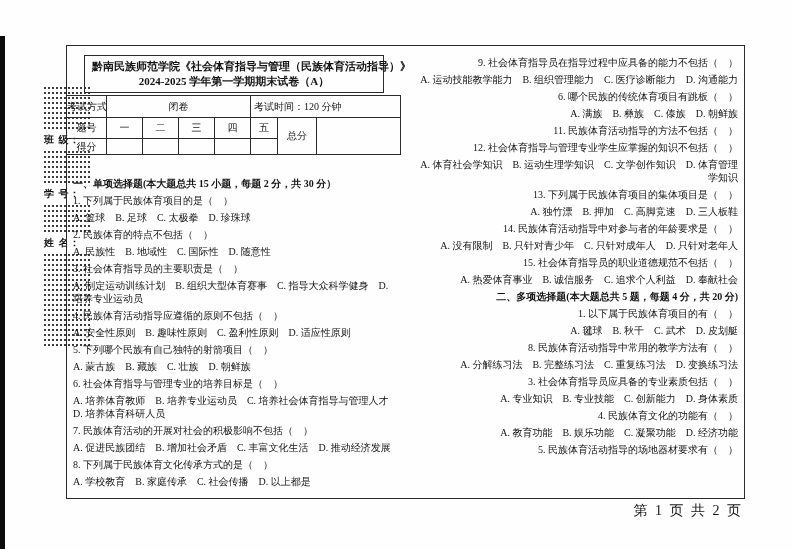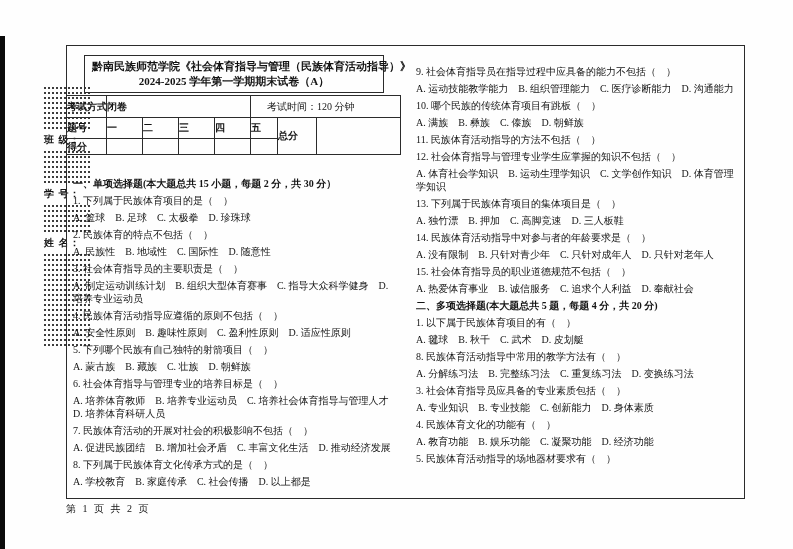--- a/index.html
+++ b/index.html
@@ -11,42 +11,42 @@
   .page { position:absolute; inset:0; background:#fefefe; }
   .edge-bar { position:absolute; left:0; top:36px; width:5px; height:513px; background:#0b0b0b; }
 
   .binding-strip { position:absolute; left:9px; top:84px; width:54px;margin-left:35px; }
   .dotline { width:46px; height:0; border-top:2px dotted #3c3c3c; margin:3px 0; }
   .side-label { font-size:10px; font-weight:bold; margin:4px 0; letter-spacing:1px; white-space:nowrap; }
 
   .content { position:absolute; left:66px; top:45px; width:677px; height:452px; border:1px solid #2b2b2b; }
 
   .col-left  { position:absolute; left:0; top:0; width:334px; }
-  .col-right { position:absolute; left:349px; top:19px; width:322px; }
+  .col-right { position:absolute; left:349px; top:10px; width:322px;text-align:right; }
 
   .title-box {
     margin:9px 17px 0 17px; border:1px solid #2b2b2b; padding:3px 7px;
     text-align:center; font-weight:bold; font-size:11px; line-height:15px; white-space:nowrap;
   }
 
   .score-table { border-collapse:collapse; table-layout:fixed; width:335px; margin:2px 0 0 -1px; }
   .score-table td {
-    border:1px solid #2b2b2b; font-size:10px; font-weight:bold;
-    text-align:left; padding:0; overflow:hidden; white-space:nowrap;
+    border:1px solid #2b2b2b; font-size:10px; font-weight:normal;
+    text-align:center; padding:0; overflow:hidden; white-space:nowrap;
   }
   .score-table tr.r1 td { height:21px; }
   .score-table tr.r2 td { height:20px; }
   .score-table tr.r3 td { height:15px; }
-  .score-table td.time-cell { font-weight:normal; text-align:left; padding-left:16px; }
+  .score-table td.time-cell { font-weight:normal; text-align:left; padding-left:3px; }
 
   .qlines { margin:22px 4px 0 6px; }
   .qline { font-size:10px; line-height:13px; margin-bottom:4px; }
   .qline.heading { font-weight:bold; }
 
-  .footer { position:absolute; left:66px; top:502px; width:677px; text-align:left; font-size:10px; letter-spacing:2px; }
+  .footer { position:absolute; left:66px; top:502px; width:677px; text-align:right; font-size:14px; letter-spacing:2px; }
 </style>
 </head>
 <body>
 
 <div class="page">
 
   <div class="edge-bar"></div>
 
   <div class="binding-strip">
       <div class="dotline"></div>
@@ -160,21 +160,21 @@
           <div class="qline options">A. 促进民族团结　B. 增加社会矛盾　C. 丰富文化生活　D. 推动经济发展</div>
           <div class="qline stem">8. 下列属于民族体育文化传承方式的是（　）</div>
           <div class="qline options">A. 学校教育　B. 家庭传承　C. 社会传播　D. 以上都是</div>
         </div>
     </div>
 
     <div class="col-right">
       <div class="qlines" style="margin:0;">
           <div class="qline stem">9. 社会体育指导员在指导过程中应具备的能力不包括（　）</div>
           <div class="qline options">A. 运动技能教学能力　B. 组织管理能力　C. 医疗诊断能力　D. 沟通能力</div>
-          <div class="qline stem">10. 哪个民族的传统体育项目有跳板（　）</div>
+          <div class="qline stem">6. 哪个民族的传统体育项目有跳板（　）</div>
           <div class="qline options">A. 满族　B. 彝族　C. 傣族　D. 朝鲜族</div>
           <div class="qline stem">11. 民族体育活动指导的方法不包括（　）</div>
           <div class="qline stem">12. 社会体育指导与管理专业学生应掌握的知识不包括（　）</div>
           <div class="qline options">A. 体育社会学知识　B. 运动生理学知识　C. 文学创作知识　D. 体育管理学知识</div>
           <div class="qline stem">13. 下列属于民族体育项目的集体项目是（　）</div>
           <div class="qline options">A. 独竹漂　B. 押加　C. 高脚竞速　D. 三人板鞋</div>
           <div class="qline stem">14. 民族体育活动指导中对参与者的年龄要求是（　）</div>
           <div class="qline options">A. 没有限制　B. 只针对青少年　C. 只针对成年人　D. 只针对老年人</div>
           <div class="qline stem">15. 社会体育指导员的职业道德规范不包括（　）</div>
           <div class="qline options">A. 热爱体育事业　B. 诚信服务　C. 追求个人利益　D. 奉献社会</div>

